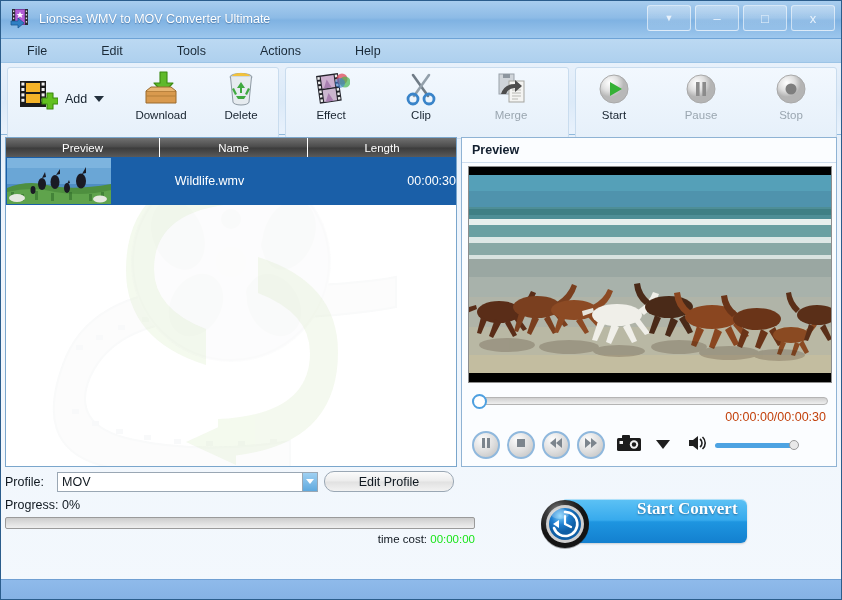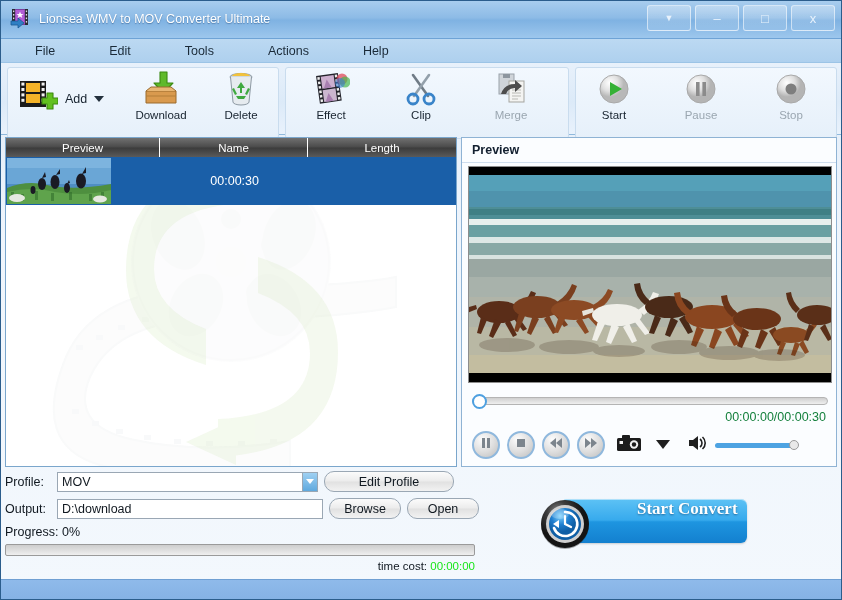--- a/index.html
+++ b/index.html
@@ -42,21 +42,21 @@
     display:flex; align-items:center; justify-content:center;
     color:#e8f2fc; font-size:13px; line-height:1;
   }
   .wbtn.close { background: linear-gradient(180deg,rgba(255,255,255,.30),rgba(255,255,255,.03)); }
 
   
   .menubar {
     position:absolute; left:0; top:38px; width:840px; height:24px;
     background: linear-gradient(180deg,#bcd9f2 0%,#aed0ee 100%);
     display:flex; align-items:center;
-    padding-left: 24px;
+    padding-left: 16px;
     border-bottom:1px solid #9cc4e6;
   }
   .menu-item {
     font-size:12.5px; color:#1a2a38; padding:2px 10px; margin-right:34px;
     white-space:nowrap;
   }
 
   
   .toolbar {
     position:absolute; left:0; top:62px; width:840px; height:72px;
@@ -128,21 +128,21 @@
   .seek-track {
     position:absolute; left:0; top:3px; width:356px; height:8px;
     background: linear-gradient(180deg,#cfcfcf,#efefef);
     border:1px solid #b4b4b4; border-radius:5px;
   }
   .seek-knob {
     position:absolute; left:0; top:0; width:15px; height:15px; border-radius:50%;
     background:#ffffff; border:2px solid #4ea0e0;
   }
   .pv-time {
-    position:absolute; right:10px; top:272px; font-size:12.5px; color:#15803d;
+    position:absolute; right:10px; top:272px; font-size:12.5px; color:#c2410c;
     font-family:"Liberation Sans", sans-serif;
   }
   .pv-ctrls {
     position:absolute; left:10px; top:290px; width:356px; height:34px;
     display:flex; align-items:center; gap:7px;
   }
   .rnd-btn {
     width:28px; height:28px; border-radius:50%;
     background: radial-gradient(circle at 35% 28%, #fdfdfd 0%, #dcdcdc 55%, #bdbdbd 100%);
     border:2px solid #8fb8dd;
@@ -526,20 +526,21 @@
             <ellipse cx="60" cy="30" rx="3" ry="5"></ellipse>
               <path d="M60 26 l2 -4 1 3 z"></path>
             <ellipse cx="74" cy="23" rx="5" ry="7.5"></ellipse>
               <path d="M75 16 l4 -7 0 6 z"></path>
             <ellipse cx="26" cy="32" rx="2.5" ry="4"></ellipse>
           </g>
           <ellipse cx="10" cy="40" rx="8" ry="4" fill="#e6e9e0"></ellipse>
           <ellipse cx="93" cy="41" rx="7" ry="3.5" fill="#e6e9e0"></ellipse>
         </svg>
       </div>
+      <div class="fl-c2">Wildlife.wmv</div>
       <div class="fl-c3">00:00:30</div>
     </div>
   </div>
 
   <div class="preview">
     <div class="pv-title">Preview</div>
     <div class="pv-sep"></div>
 
     <div class="pv-video">
       <svg width="362" height="215" viewBox="0 0 362 215" preserveAspectRatio="none">
@@ -729,26 +730,20 @@
 
     <div class="row">
       <div class="lab">Profile:</div>
       <div class="tinput profile">MOV</div>
       <div class="dropdown-btn">
         <span class="dd-caret"></span>
       </div>
       <div class="btn edit">Edit Profile</div>
     </div>
 
-    <div class="row">
-      <div class="lab">Output:</div>
-      <div class="tinput output">D:\download</div>
-      <div class="btn browse">Browse</div>
-      <div class="btn open">Open</div>
-    </div>
 
     <div class="prog-lab">Progress: 0%</div>
     <div class="progbar"></div>
     <div class="timecost">
       <span>time cost:</span>
       <span class="val">00:00:00</span>
     </div>
   </div>
 
   <div class="convert-area">

